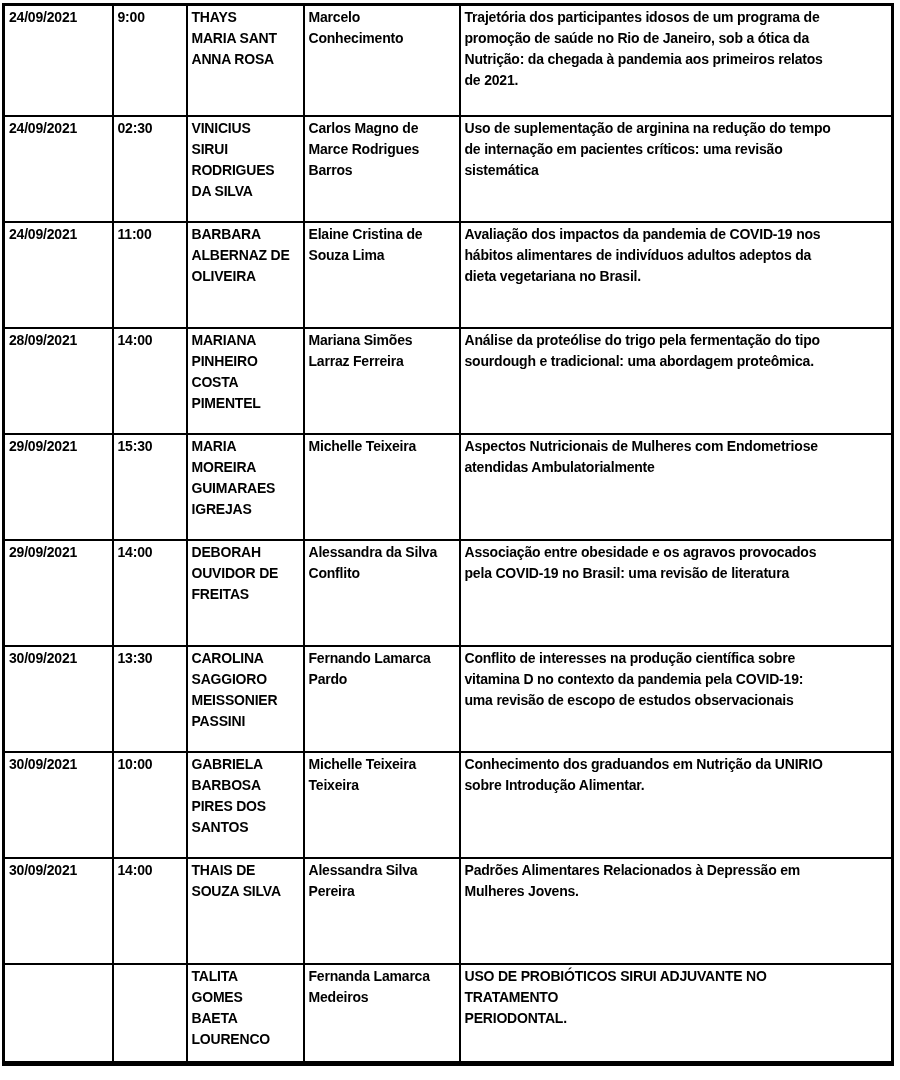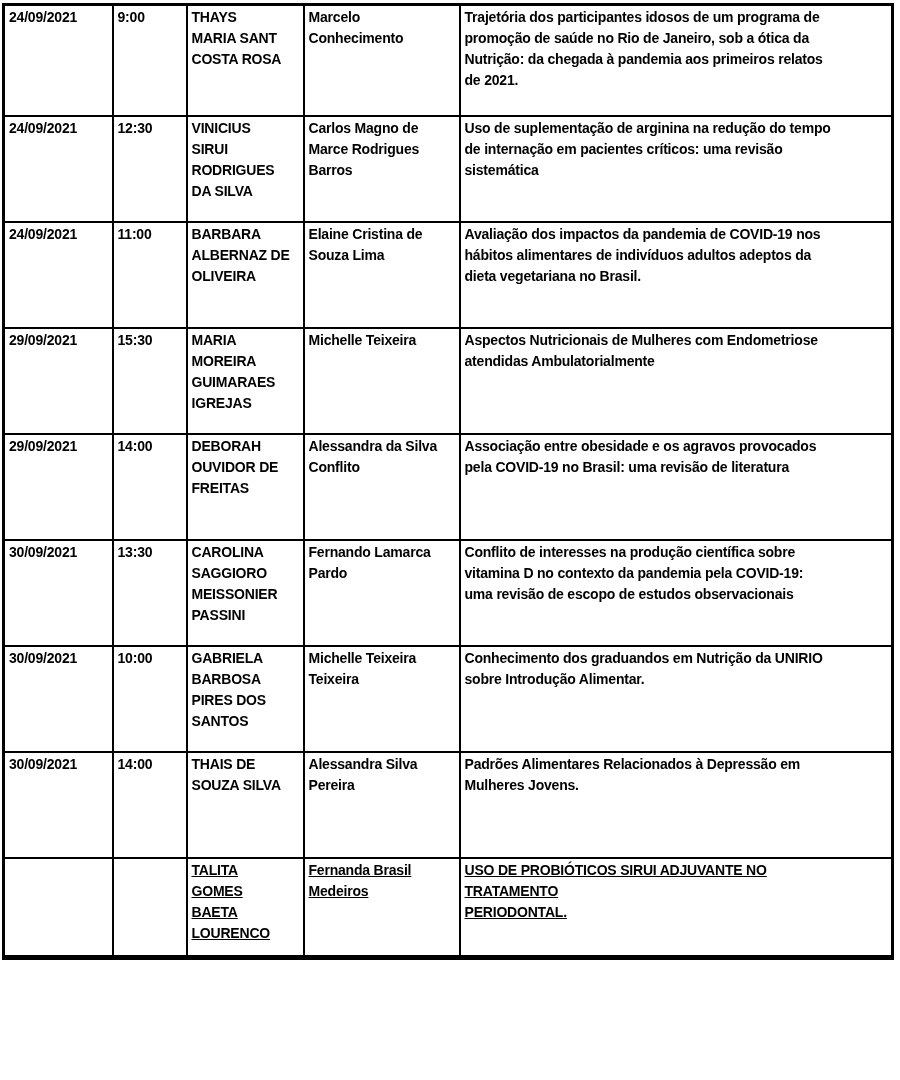--- a/index.html
+++ b/index.html
@@ -32,21 +32,21 @@
     font-weight: bold;
     font-size: 14px;
     line-height: 21px;
     letter-spacing: -0.2px;
     color: #000000;
     white-space: pre-line;
     overflow: hidden;
   }
   table.schedule tr       { height: 106px; }
   table.schedule tr.row-first { height: 111px; }
-  table.schedule tr.row-last  { height: 100px; text-decoration: underline; }
+  table.schedule tr.row-last  { height: 100px; }
   col.c-date    { width: 109px; }
   col.c-time    { width: 74px;  }
   col.c-student { width: 117px; }
   col.c-advisor { width: 156px; }
   col.c-title   { width: auto;  }
 </style>
 </head>
 <body>
 
 <div class="table-wrap">
@@ -57,30 +57,30 @@
         <col class="c-student">
         <col class="c-advisor">
         <col class="c-title">
     </colgroup>
     <tbody>
       <tr class="row-first">
         <td>24/09/2021</td>
         <td>9:00</td>
         <td>THAYS
 MARIA SANT
-COSTA ROSA</td>
+ANNA ROSA</td>
         <td>Marcelo Conhecimento</td>
         <td>Trajetória dos participantes idosos de um programa de
 promoção de saúde no Rio de Janeiro, sob a ótica da
 Nutrição: da chegada à pandemia aos primeiros relatos
 de 2021.</td>
       </tr>
       <tr>
         <td>24/09/2021</td>
-        <td>12:30</td>
+        <td>02:30</td>
         <td>VINICIUS
 SIRUI
 RODRIGUES
 DA SILVA</td>
         <td>Carlos Magno de
 Marce Rodrigues
 Barros</td>
         <td>Uso de suplementação de arginina na redução do tempo
 de internação em pacientes críticos: uma revisão
 sistemática</td>
@@ -89,20 +89,32 @@
         <td>24/09/2021</td>
         <td>11:00</td>
         <td>BARBARA
 ALBERNAZ DE
 OLIVEIRA</td>
         <td>Elaine Cristina de
 Souza Lima</td>
         <td>Avaliação dos impactos da pandemia de COVID-19 nos
 hábitos alimentares de indivíduos adultos adeptos da
 dieta vegetariana no Brasil.</td>
+      </tr>
+      <tr>
+        <td>28/09/2021</td>
+        <td>14:00</td>
+        <td>MARIANA
+PINHEIRO
+COSTA
+PIMENTEL</td>
+        <td>Mariana Simões
+Larraz Ferreira</td>
+        <td>Análise da proteólise do trigo pela fermentação do tipo
+sourdough e tradicional: uma abordagem proteômica.</td>
       </tr>
       <tr>
         <td>29/09/2021</td>
         <td>15:30</td>
         <td>MARIA
 MOREIRA
 GUIMARAES
 IGREJAS</td>
         <td>Michelle Teixeira</td>
         <td>Aspectos Nutricionais de Mulheres com Endometriose
@@ -154,21 +166,21 @@
         <td>Padrões Alimentares Relacionados à Depressão em
 Mulheres Jovens.</td>
       </tr>
       <tr class="row-last">
         <td></td>
         <td></td>
         <td>TALITA
 GOMES
 BAETA
 LOURENCO</td>
-        <td>Fernanda Brasil
+        <td>Fernanda Lamarca
 Medeiros</td>
         <td>USO DE PROBIÓTICOS SIRUI ADJUVANTE NO
 TRATAMENTO
 PERIODONTAL.</td>
       </tr>
     </tbody>
   </table>
 </div>
 
 </body></html>

